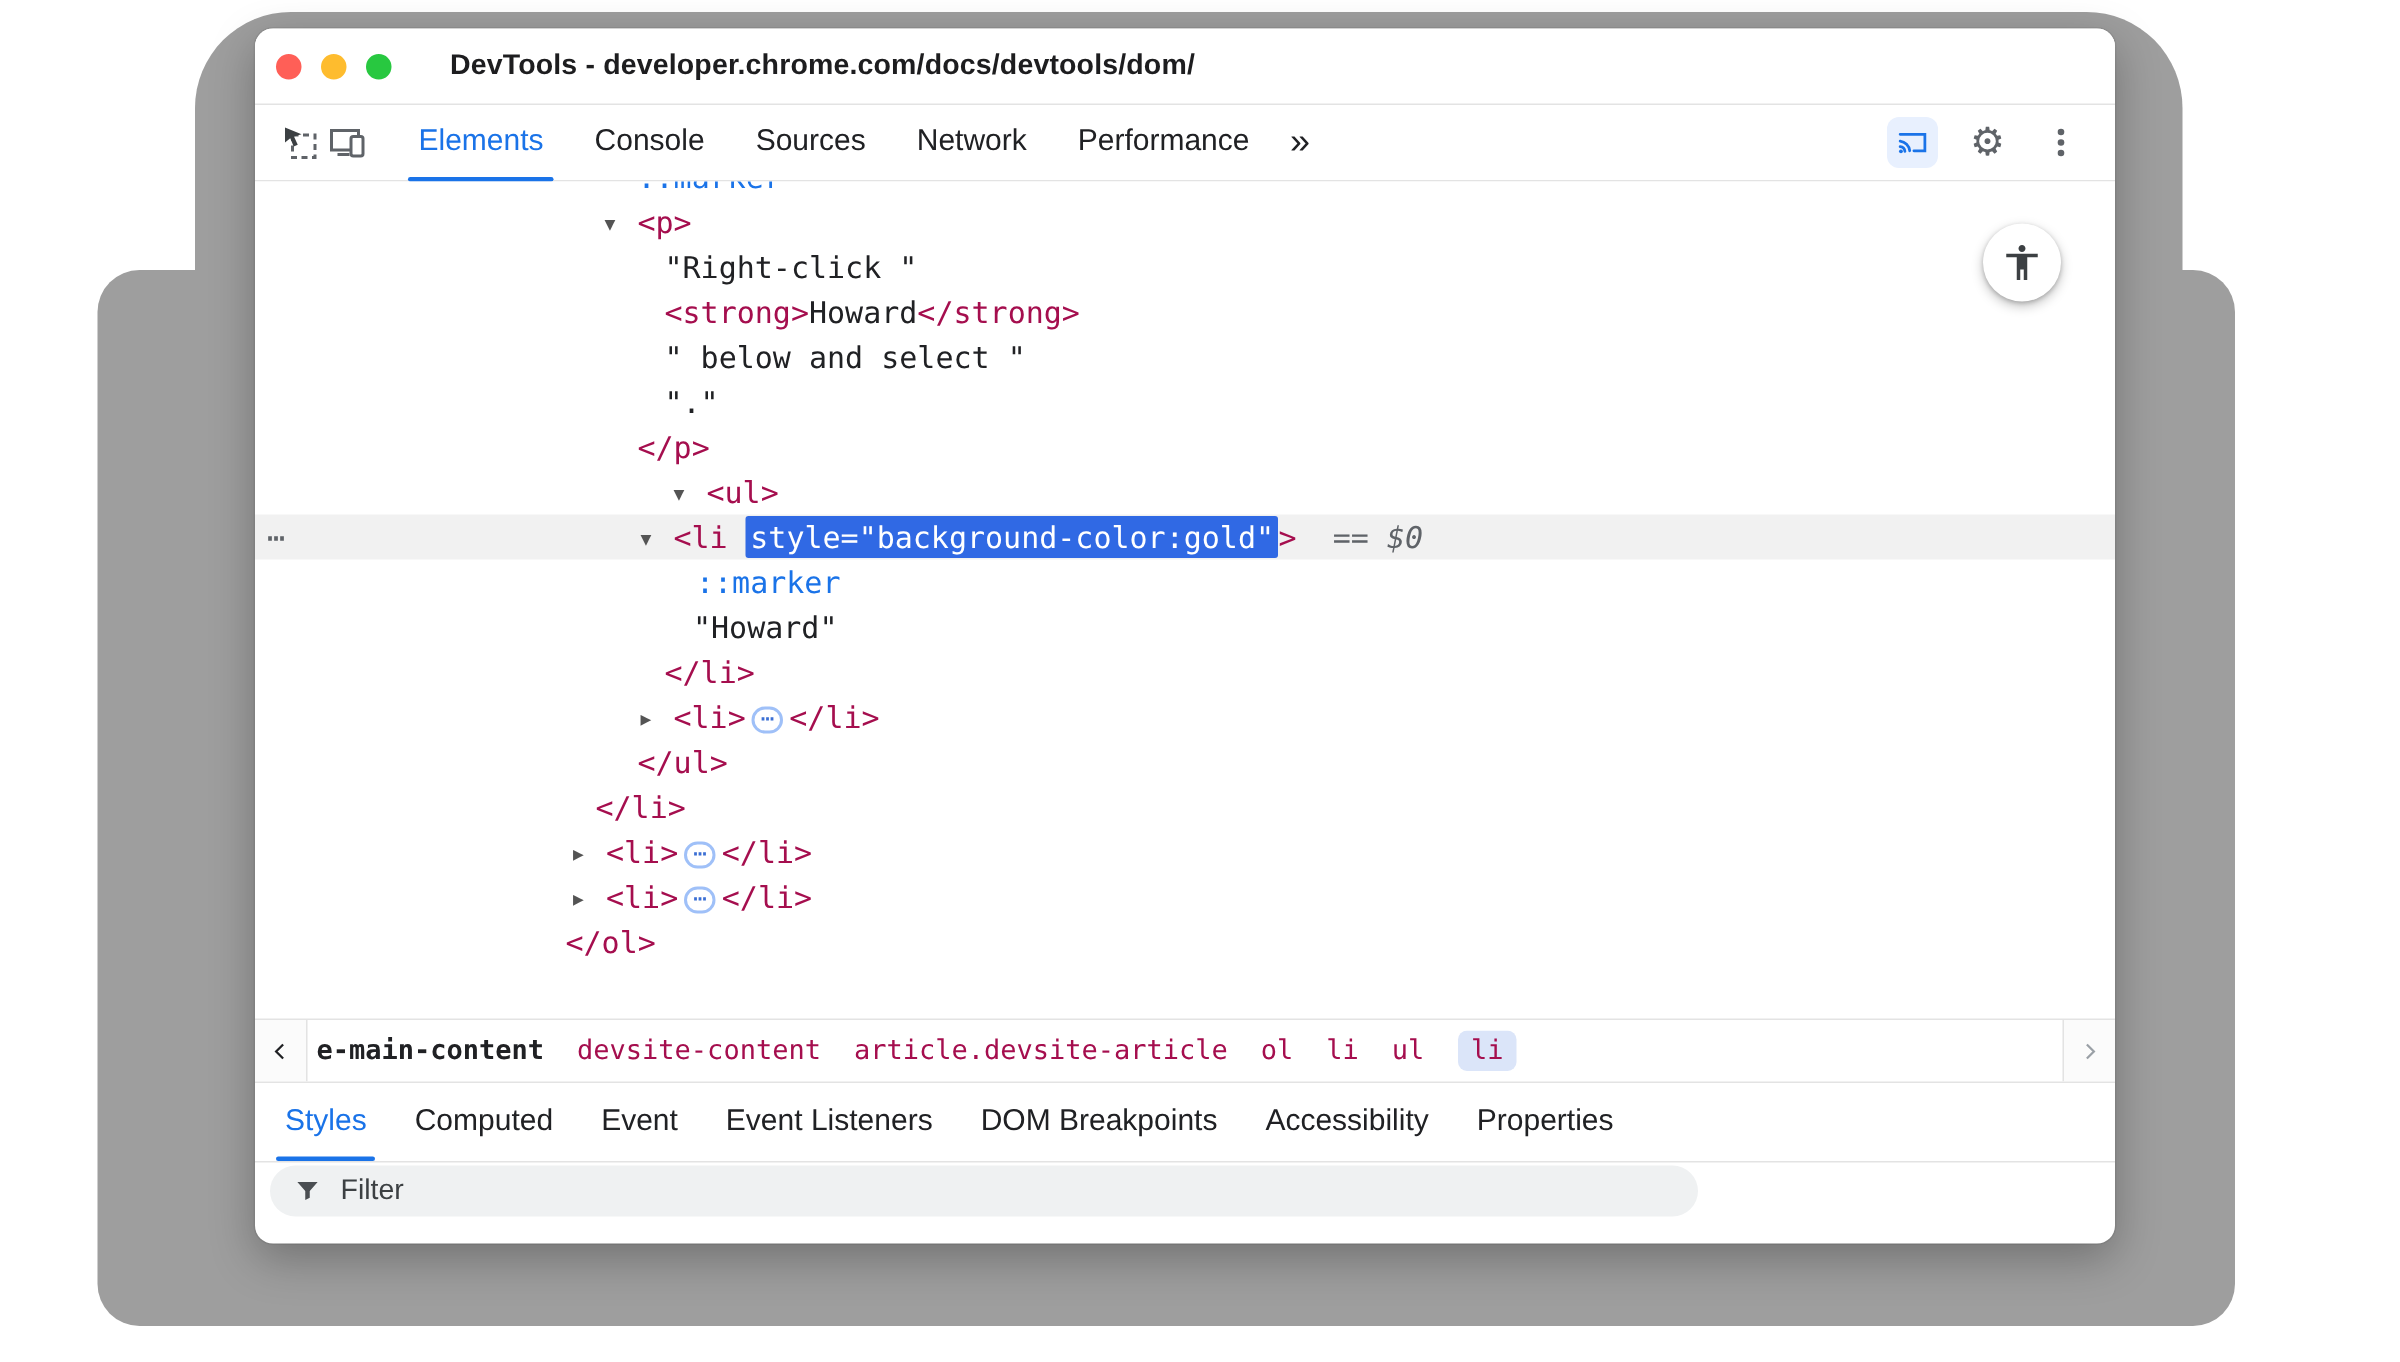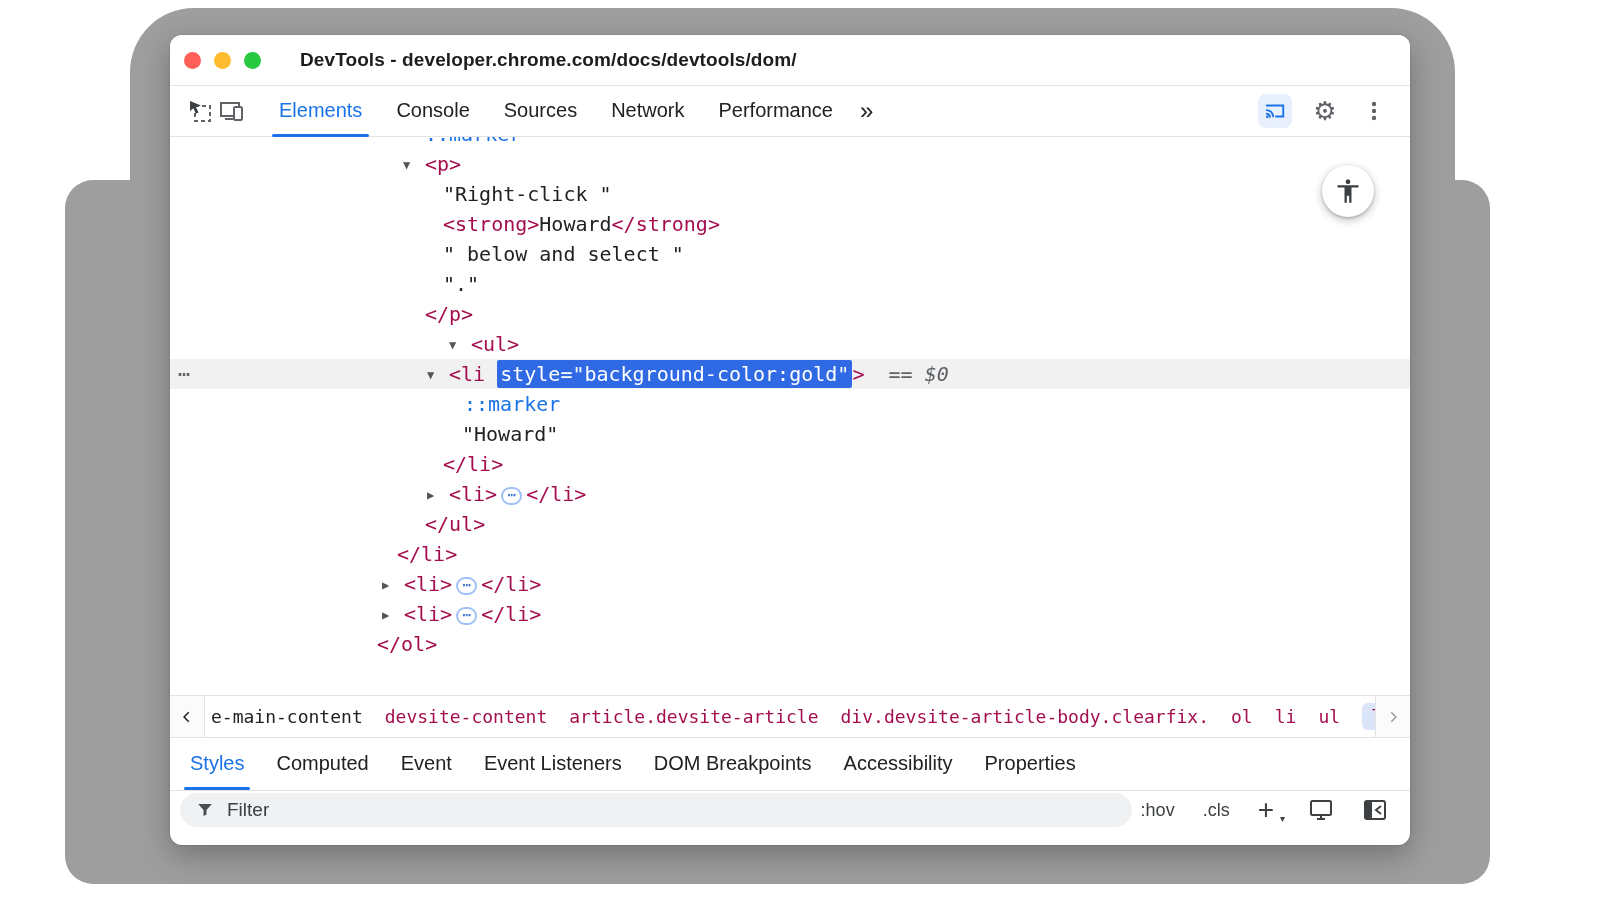--- a/index.html
+++ b/index.html
@@ -4,21 +4,21 @@
 <style>
   html,body{margin:0;padding:0;background:#fff;}
   .stage{position:relative;width:1600px;height:908px;overflow:hidden;background:#fff;
          font-family:"Liberation Sans",sans-serif;}
   
   .backdrop-top{position:absolute;left:130px;top:8px;width:1325px;height:876px;
     background:#9e9e9e;border-radius:64px 64px 48px 48px;}
   .backdrop-wide{position:absolute;left:65px;top:180px;width:1425px;height:704px;
     background:#9e9e9e;border-radius:28px;}
   
-  .window{position:absolute;left:170px;top:35px;width:1240px;height:810px;background:#fff;
+  .window{position:absolute;left:170px;top:19px;width:1240px;height:810px;background:#fff;
     border-radius:12px;overflow:hidden;z-index:2;
     box-shadow:0 0 0 1px rgba(0,0,0,.06), 0 10px 30px rgba(0,0,0,.28);}
   
   .titlebar{position:absolute;top:0;left:0;right:0;height:50px;display:flex;align-items:center;
     padding-left:14px;background:#fff;}
   .light{width:17px;height:17px;border-radius:50%;margin-right:13px;flex:none;}
   .light.red{background:#ff5f57;} .light.yellow{background:#febc2e;} .light.green{background:#28c840;}
   .win-title{margin-left:26px;font-size:19px;font-weight:700;color:#1d1d1f;letter-spacing:.1px;}
   
   .toolbar{position:absolute;top:50px;left:0;right:0;height:52px;border-top:1px solid #e3e3e3;
@@ -54,21 +54,21 @@
     box-shadow:0 1px 3px rgba(0,0,0,.2),0 3px 8px rgba(0,0,0,.25);display:grid;place-items:center;cursor:pointer;z-index:3;}
   
   .crumbbar{position:absolute;top:660px;left:0;right:0;height:42px;border-top:1px solid #e3e3e3;
     display:flex;align-items:center;box-sizing:border-box;background:#fff;}
   .crumb-nav{width:34px;height:100%;display:grid;place-items:center;flex:none;cursor:pointer;background:#fbfbfb;}
   .crumb-nav.left{border-right:1px solid #e3e3e3;}
   .crumb-nav.right{border-left:1px solid #e3e3e3;}
   .crumbs{flex:1;display:flex;align-items:center;gap:22px;padding-left:6px;overflow:hidden;
     font-family:"DejaVu Sans Mono",monospace;font-size:18px;}
   .crumb{color:#a50e4e;cursor:pointer;flex:none;}
-  .crumb.plain{color:#202124;}
+  .crumb.plain{color:#202124;font-weight:bold;}
   .crumb.selected{background:#dbe5f9;border-radius:6px;padding:3px 9px;}
   
   .styles-tabs{position:absolute;top:702px;left:0;right:0;height:53px;border-top:1px solid #e3e3e3;
     display:flex;padding-left:4px;box-sizing:border-box;background:#fff;}
   .stab{position:relative;line-height:51px;padding:0 16px;font-size:20px;color:#202124;cursor:pointer;}
   .stab.selected{color:#1a73e8;font-weight:500;}
   .stab.selected::after{content:"";position:absolute;left:10px;right:10px;bottom:0;height:3px;
     background:#1a73e8;border-radius:2px;}
   
   .filter-bar{position:absolute;top:755px;left:0;right:0;height:39px;border-top:1px solid #e3e3e3;
@@ -173,21 +173,20 @@
     <div class="crumbbar">
       <span class="crumb-nav left">
         <svg width="14" height="14" viewBox="0 0 24 24">
             <path d="M15 4 L7 12 L15 20" fill="none" stroke="#202124" stroke-width="2.6"></path>
           </svg>
       </span>
       <div class="crumbs" id="crumbs">
           <span class="crumb plain">e-main-content</span>
           <span class="crumb node">devsite-content</span>
           <span class="crumb node">article.devsite-article</span>
-          <span class="crumb node">div.devsite-article-body.clearfix.</span>
           <span class="crumb node">ol</span>
           <span class="crumb node">li</span>
           <span class="crumb node">ul</span>
           <span class="crumb node selected">li</span>
         </div>
       <span class="crumb-nav right">
         <svg width="14" height="14" viewBox="0 0 24 24">
             <path d="M9 4 L17 12 L9 20" fill="none" stroke="#9aa0a6" stroke-width="2.6"></path>
           </svg>
       </span>
@@ -205,35 +204,16 @@
 
     <div class="filter-bar">
       <div class="filter-input">
         <span>
           <svg width="18" height="18" viewBox="0 0 24 24">
               <path d="M3 4 h18 l-7 8 v6 l-4 2 v-8 z" fill="#4a4e52"></path>
             </svg>
         </span>
         <span class="filter-ph">Filter</span>
       </div>
-      <div class="fb-right">
-        <span class="hovcls">:hov</span>
-        <span class="hovcls">.cls</span>
-        <span class="plus-btn">+</span>
-        <span>
-          <svg width="26" height="26" viewBox="0 0 26 26">
-            <rect x="3" y="4" width="20" height="14" rx="1.5" fill="none" stroke="#3c4043" stroke-width="2"></rect>
-            <path d="M9 22 h8" stroke="#3c4043" stroke-width="2"></path>
-            <path d="M13 18 v4" stroke="#3c4043" stroke-width="2"></path>
-          </svg>
-        </span>
-        <span>
-          <svg width="26" height="26" viewBox="0 0 26 26">
-            <rect x="3" y="4" width="20" height="18" rx="2" fill="none" stroke="#3c4043" stroke-width="2"></rect>
-            <rect x="3" y="4" width="7" height="18" rx="2" fill="#3c4043"></rect>
-            <path d="M19 9 L14 13 L19 17" fill="none" stroke="#3c4043" stroke-width="2"></path>
-          </svg>
-        </span>
-      </div>
     </div>
 
   </div>
 </div>
 
 </body></html>

